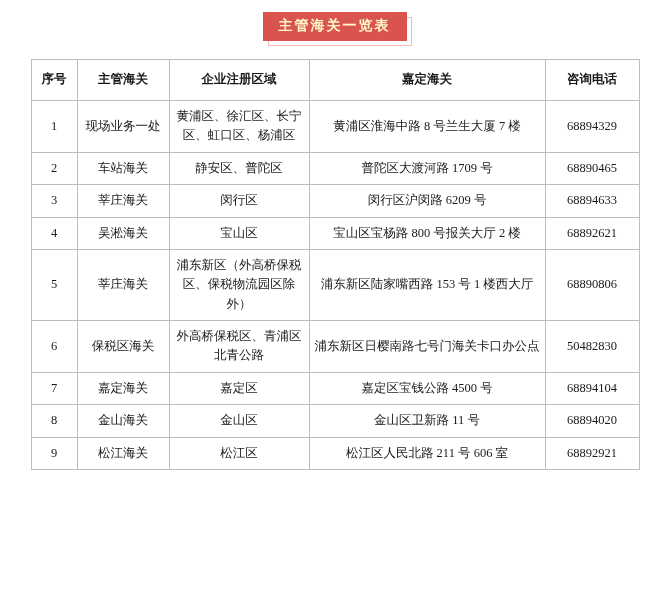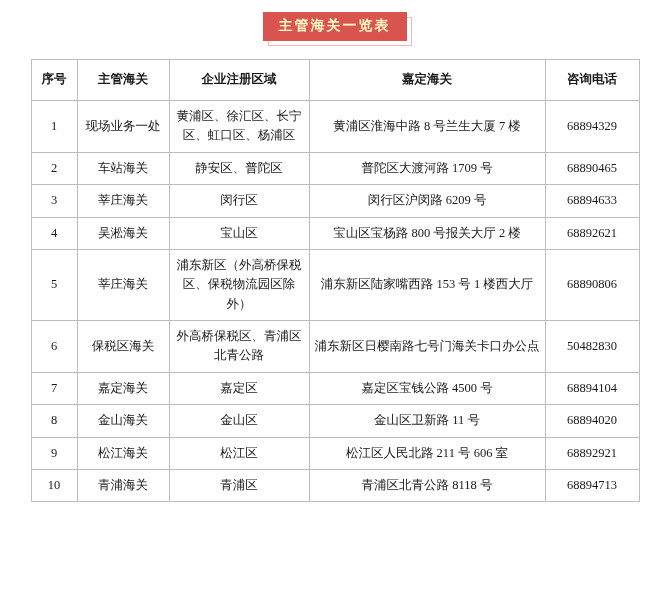--- a/index.html
+++ b/index.html
@@ -190,26 +190,17 @@
           </tr>
           <tr>
             <td class="num">9</td>
             <td class="name">松江海关</td>
             <td class="area">松江区</td>
             <td class="addr">松江区人民北路 211 号 606 室</td>
             <td class="phone">
               <span class="line">68892921</span>
             </td>
           </tr>
-          <tr>
-            <td class="num">10</td>
-            <td class="name">青浦海关</td>
-            <td class="area">青浦区</td>
-            <td class="addr">青浦区北青公路 8118 号</td>
-            <td class="phone">
-              <span class="line">68894713</span>
-            </td>
-          </tr>
         </tbody>
     </table>
   </div>
 
 </div>
 
 </body></html>

